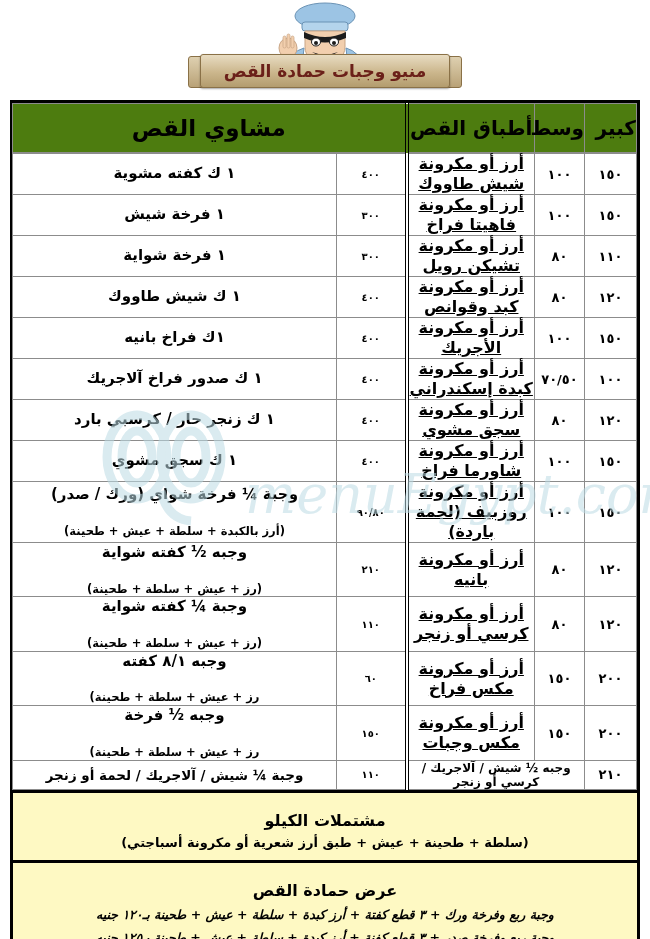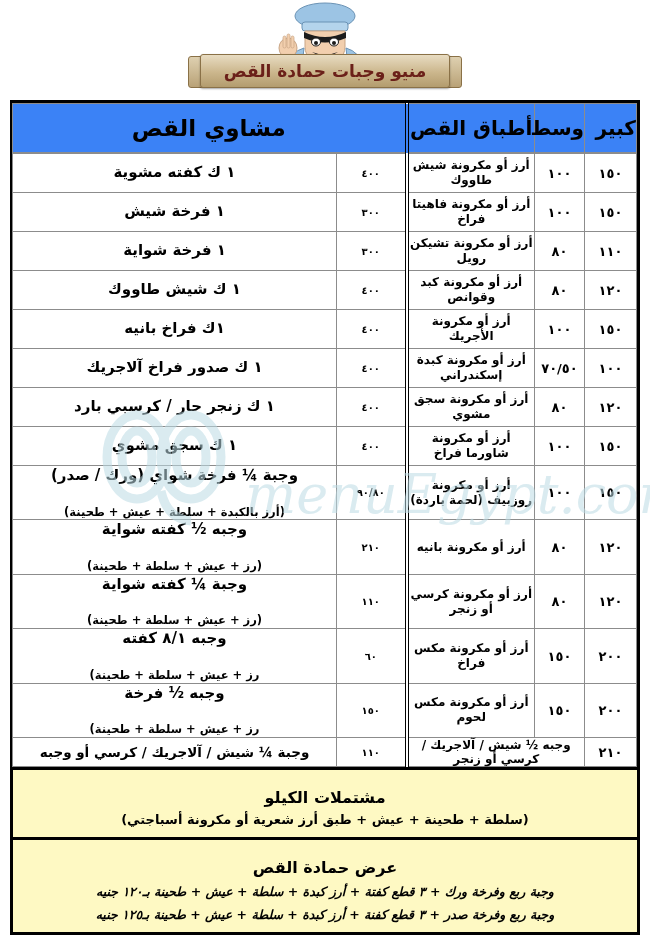--- a/index.html
+++ b/index.html
@@ -123,39 +123,40 @@
 
   
   col.c-kabir  { width: 52px; }
   col.c-wasat  { width: 50px; }
   col.c-dish   { width: 128px; }
   col.c-price  { width: 70px; }
   col.c-mashwy { width: 324px; }
 
   
   .hdr td {
-    background: #3b82f6;
+    background: #4d7c0f;
     height: 48px;
     border-bottom: 3px solid #000;
     border-top: none;
   }
   .hdr .h-side { font-size: 20px; padding-left: 43px; }
   .hdr .h-dish { font-size: 20px; }
   .hdr .h-main { font-size: 23px; }
 
   
   .sep-right { border-right: 4px double #000 !important; }
   .sep-left  { border-left: 4px double #000 !important; }
 
   .price-cell { font-size: 13px; }
   .dish-cell {
-    font-size: 12px;
+    font-size: 16px;
     text-align: center;
     padding: 2px 4px;
     line-height: 1.25;
+    text-decoration: underline;
   }
   .main-cell {
     font-size: 15px;
     padding: 3px 6px;
     line-height: 1.3;
   }
   .main-cell .sub {
     display: block;
     font-size: 11.5px;
     font-weight: bold;
@@ -355,29 +356,29 @@
         <tr class="r-meal">
           <td class="price-cell">٢٠٠</td>
           <td class="price-cell">١٥٠</td>
           <td class="dish-cell sep-left">أرز أو مكرونة مكس فراخ</td>
           <td class="mainprice-cell sep-right">٦٠</td>
           <td class="main-cell">وجبه ٨/١ كفته<span class="sub">رز + عيش + سلطة + طحينة)</span></td>
         </tr>
         <tr class="r-meal">
           <td class="price-cell">٢٠٠</td>
           <td class="price-cell">١٥٠</td>
-          <td class="dish-cell sep-left">أرز أو مكرونة مكس لحوم</td>
+          <td class="dish-cell sep-left">أرز أو مكرونة مكس وجبات</td>
           <td class="mainprice-cell sep-right">١٥٠</td>
           <td class="main-cell">وجبه ½ فرخة<span class="sub">رز + عيش + سلطة + طحينة)</span></td>
         </tr>
         <tr>
           <td class="price-cell">٢١٠</td>
           <td class="merged-left sep-left" colspan="2">وجبه ½ شيش /  آلاجريك /  كرسي أو زنجر</td>
           <td class="mainprice-cell sep-right">١١٠</td>
-          <td class="merged-right">وجبة ¼  شيش / آلاجريك / كرسي أو وجبه</td>
+          <td class="merged-right">وجبة ¼  شيش / آلاجريك / لحمة أو زنجر</td>
         </tr>
       </tbody>
   </table>
 
   <div class="footer-block">
     <div class="fb-title">مشتملات الكيلو</div>
     <div class="fb-line">(سلطة + طحينة + عيش + طبق أرز شعرية أو مكرونة أسباجتي)</div>
   </div>
 
   <div class="footer-block">

